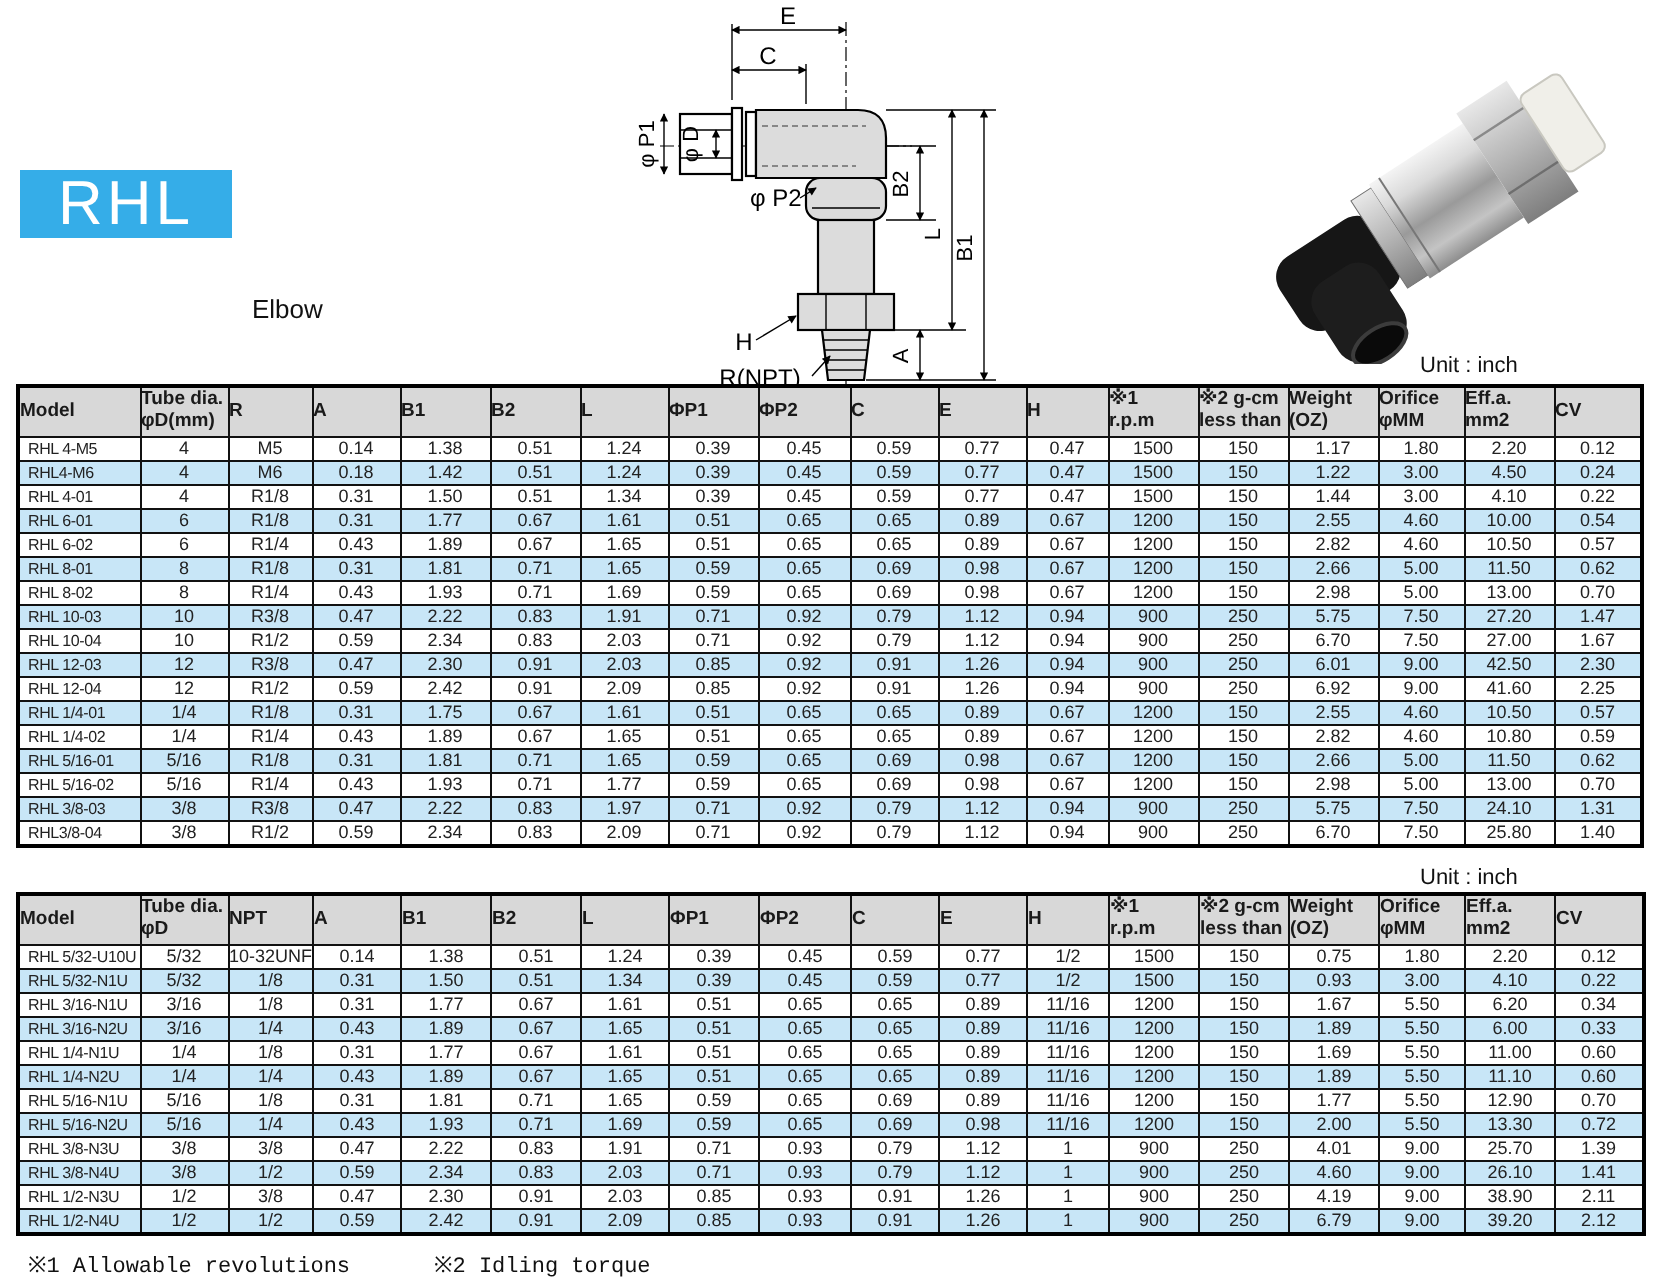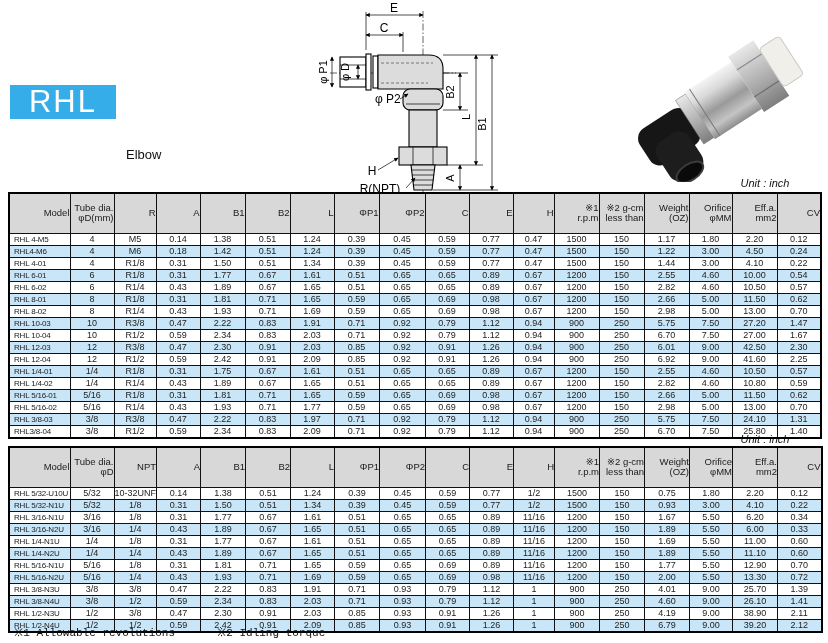--- a/index.html
+++ b/index.html
@@ -14,30 +14,30 @@
     background: #35ade8; display: flex; align-items: center; justify-content: center;
   }
   .logo-box span {
     color: #fff; font-weight: normal; font-size: 31px; letter-spacing: 2px;
   }
   .elbow-subtitle { position: absolute; left: 126px; top: 103px; font-size: 13px; color: #111; margin-top: 44px; }
   
   .diagram { position: absolute; left: 318px; top: 2px; }
   .photo { position: absolute; left: 628px; top: 22px; }
   
-  .unit-label { position: absolute; width: 110px; text-align: center; font-size: 11px; color: #111; font-style: italic; }
+  .unit-label { position: absolute; width: 110px; text-align: left; font-size: 11px; color: #111; }
   #unit1 { left: 710px; top: 177px; }
   #unit2 { left: 710px; top: 433px; }
   
   .spec-table { position: absolute; left: 8px; border-collapse: collapse; table-layout: fixed; border: 2px solid #000; }
   #table1 { top: 192px; }
   #table2 { top: 446px; }
   .spec-table th {
-    background: #d8d8d8; border: 1px solid #111; font-weight: normal;
-    font-size: 9.5px; line-height: 1.1; height: 40px; text-align: right;
+    background: #d8d8d8; border: 1px solid #111; font-weight: bold;
+    font-size: 9.5px; line-height: 1.1; height: 25px; text-align: left;
     white-space: pre-line; overflow: hidden; padding: 0;
   }
   .spec-table td {
     border: 1px solid #111; font-size: 9px; height: 11.4px; line-height: 11px;
     text-align: center; white-space: nowrap; overflow: hidden; padding: 0; color: #222;
   }
   .spec-table td:first-child { text-align: left; padding-left: 4px; font-size: 8px; letter-spacing: -0.2px; }
   .spec-table tbody tr:nth-child(even) td { background: #c8e6f7; }
   
   .footnotes { position: absolute; left: 14px; top: 624px; font-size: 11px; color: #111; }

